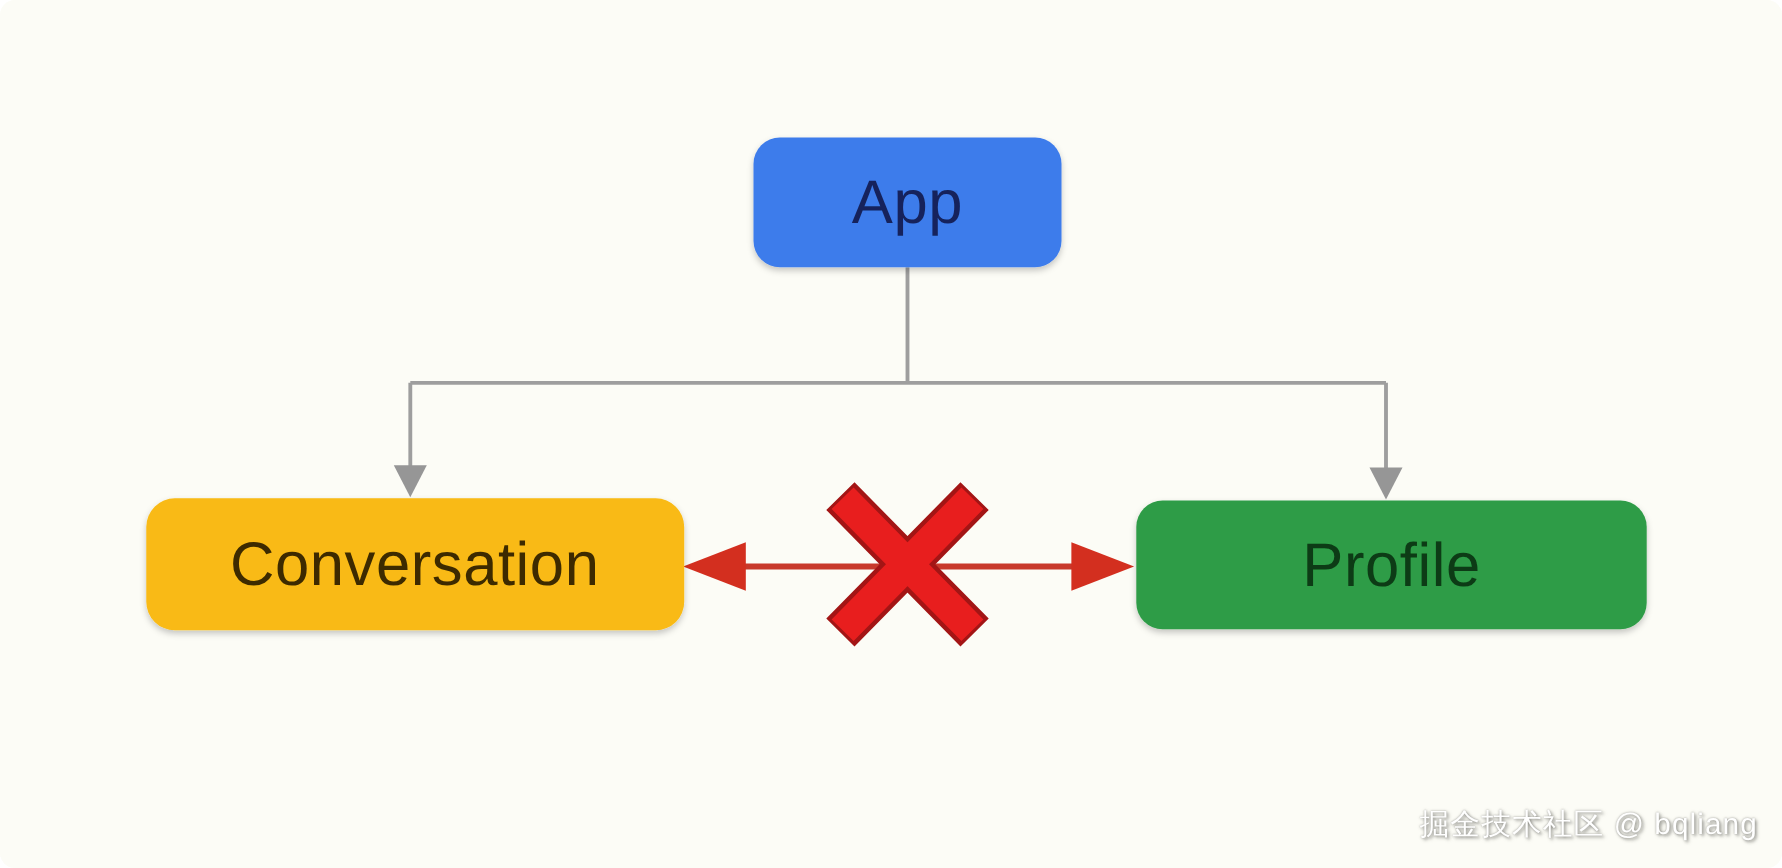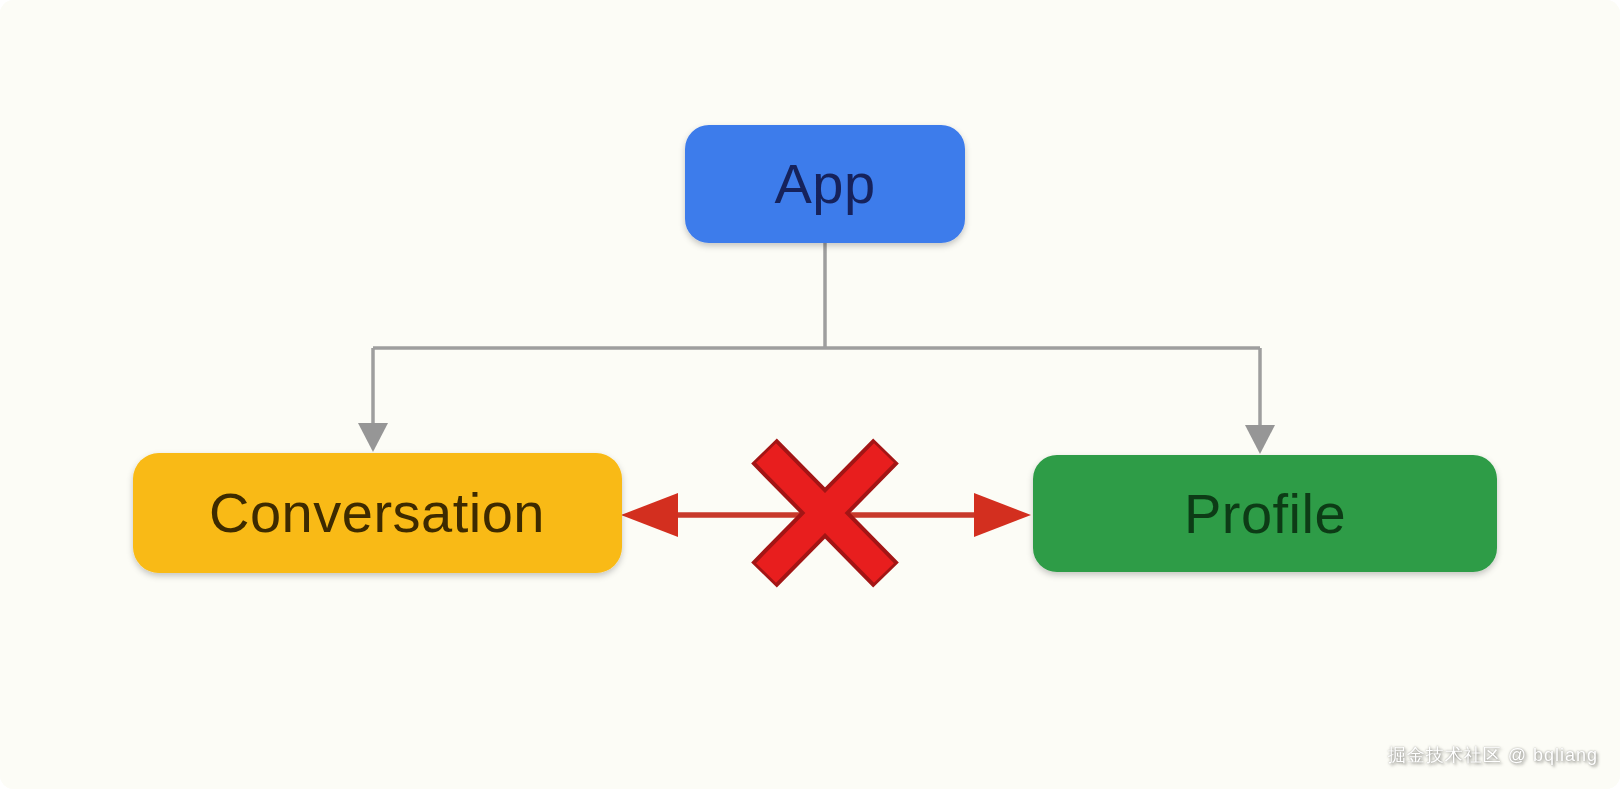--- a/index.html
+++ b/index.html
@@ -23,21 +23,21 @@
   }
   .node-label {
     font-family: "Liberation Sans", "DejaVu Sans", sans-serif;
     font-weight: 500;
     letter-spacing: 0.5px;
   }
   .watermark {
     position: absolute;
     right: 22px;
     bottom: 22px;
-    font-size: 18px;
+    font-size: 27px;
     font-weight: 500;
     letter-spacing: 1px;
     color: #ffffff;
     text-shadow:
       0 0 2px rgba(130,130,125,0.85),
       2px 2px 3px rgba(110,110,105,0.65);
     white-space: nowrap;
     user-select: none;
   }
 </style>

